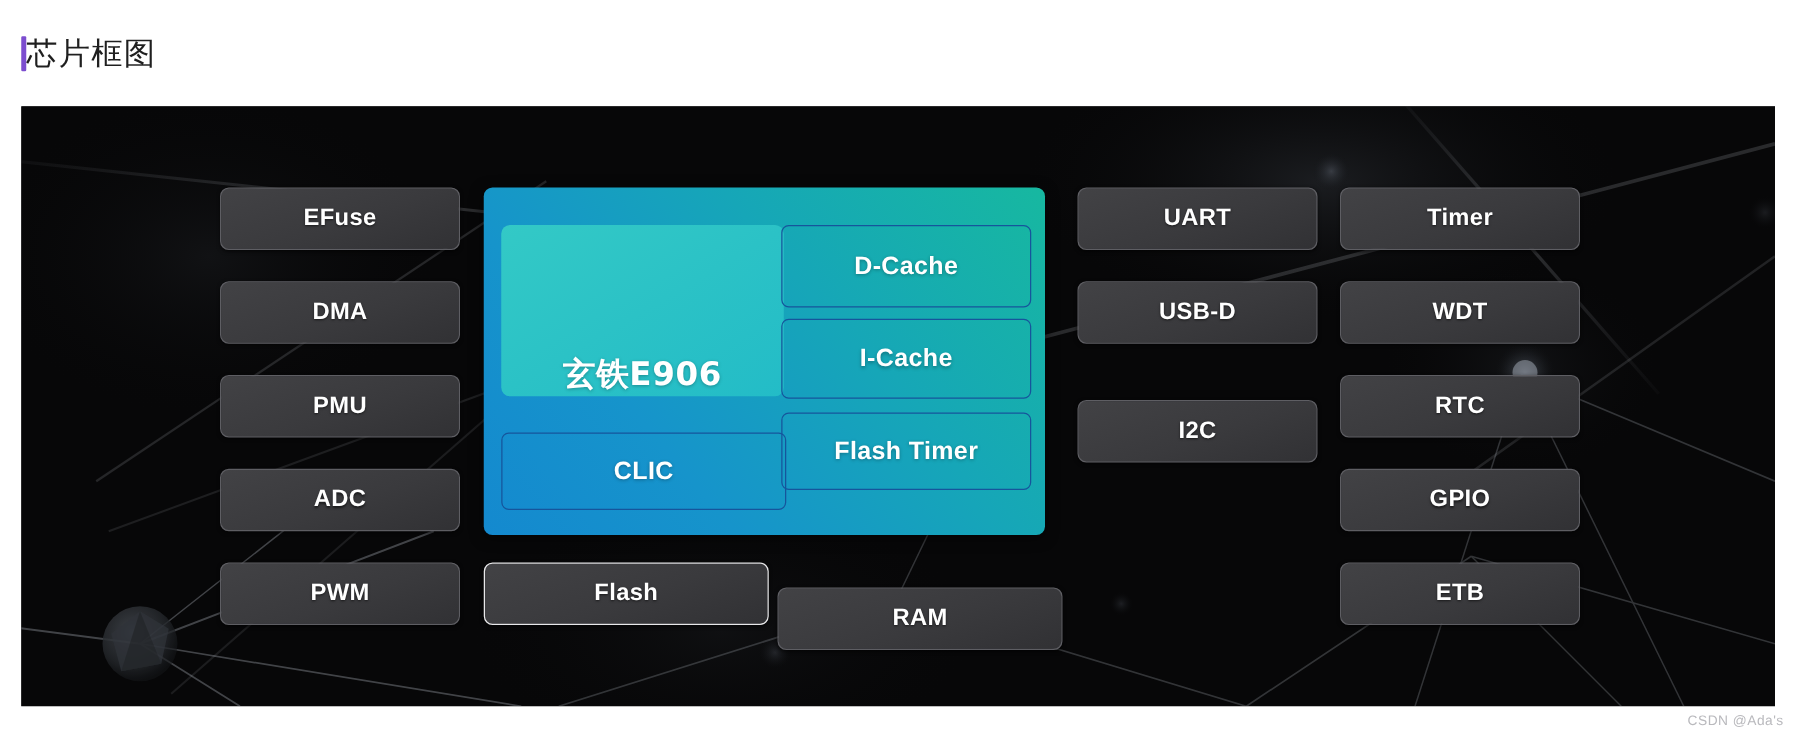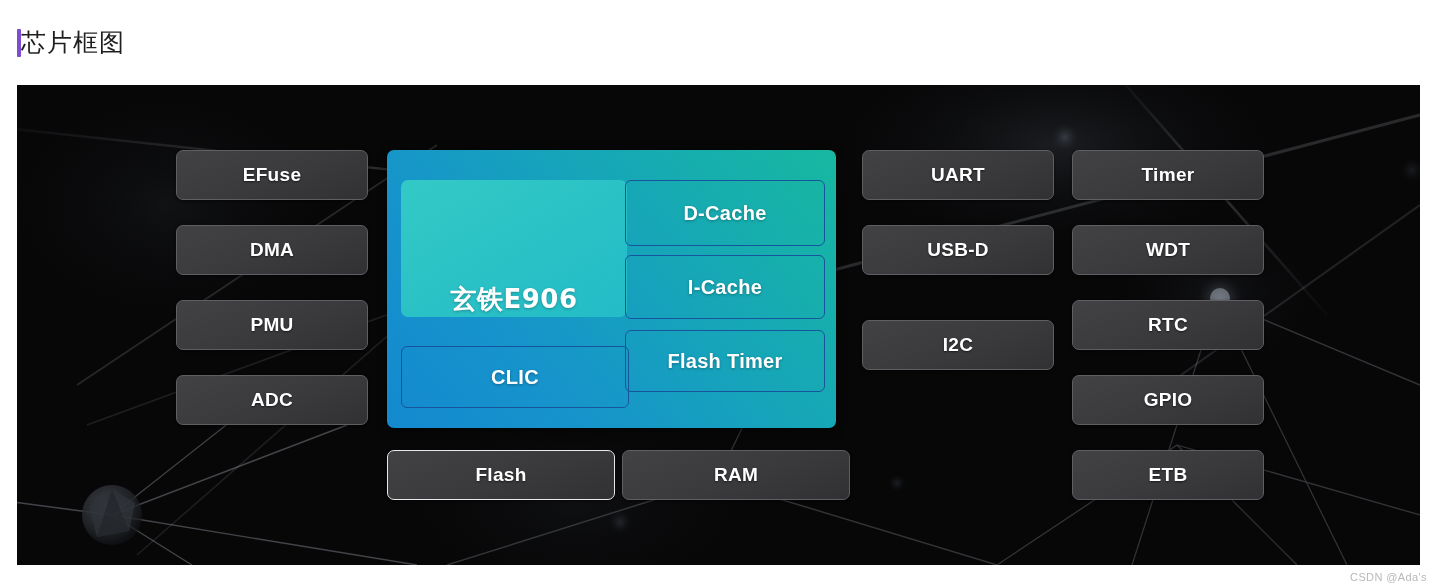--- a/index.html
+++ b/index.html
@@ -236,25 +236,28 @@
     </div>
     <div class="periph-block" style="left:159px; top:140px; width:190px; height:48px;">
       <span>DMA</span>
     </div>
     <div class="periph-block" style="left:159px; top:215px; width:190px; height:48px;">
       <span>PMU</span>
     </div>
     <div class="periph-block" style="left:159px; top:290px; width:190px; height:48px;">
       <span>ADC</span>
     </div>
+    <div class="periph-block" style="left:159px; top:365px; width:190px; height:48px;">
+      <span>PWM</span>
+    </div>
 
     <div class="periph-block highlighted" style="left:370px; top:365px; width:226px; height:48px;align-items:center;">
       <span>Flash</span>
     </div>
-    <div class="periph-block" style="left:605px; top:365px; width:226px; height:48px;text-align:center;">
+    <div class="periph-block" style="left:605px; top:385px; width:226px; height:48px;text-align:center;">
       <span>RAM</span>
     </div>
 
     <div class="periph-block" style="left:845px; top:65px; width:190px; height:48px;">
       <span>UART</span>
     </div>
     <div class="periph-block" style="left:845px; top:140px; width:190px; height:48px;">
       <span>USB-D</span>
     </div>
     <div class="periph-block" style="left:845px; top:215px; width:190px; height:48px;margin-top:20px;">

